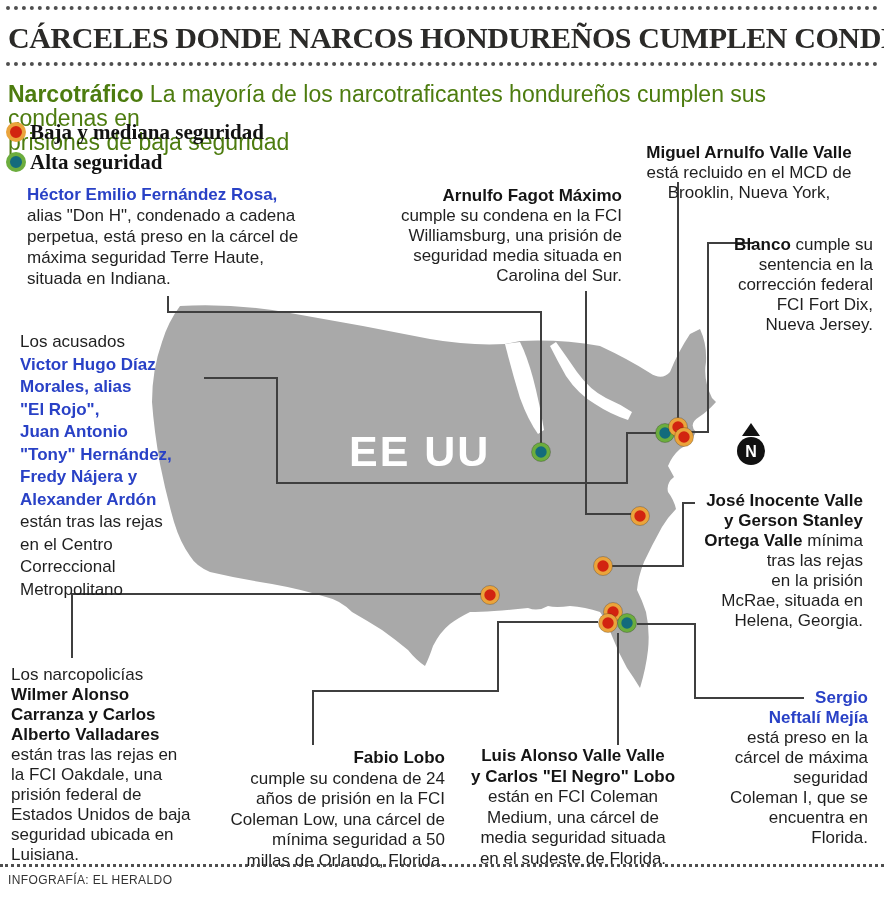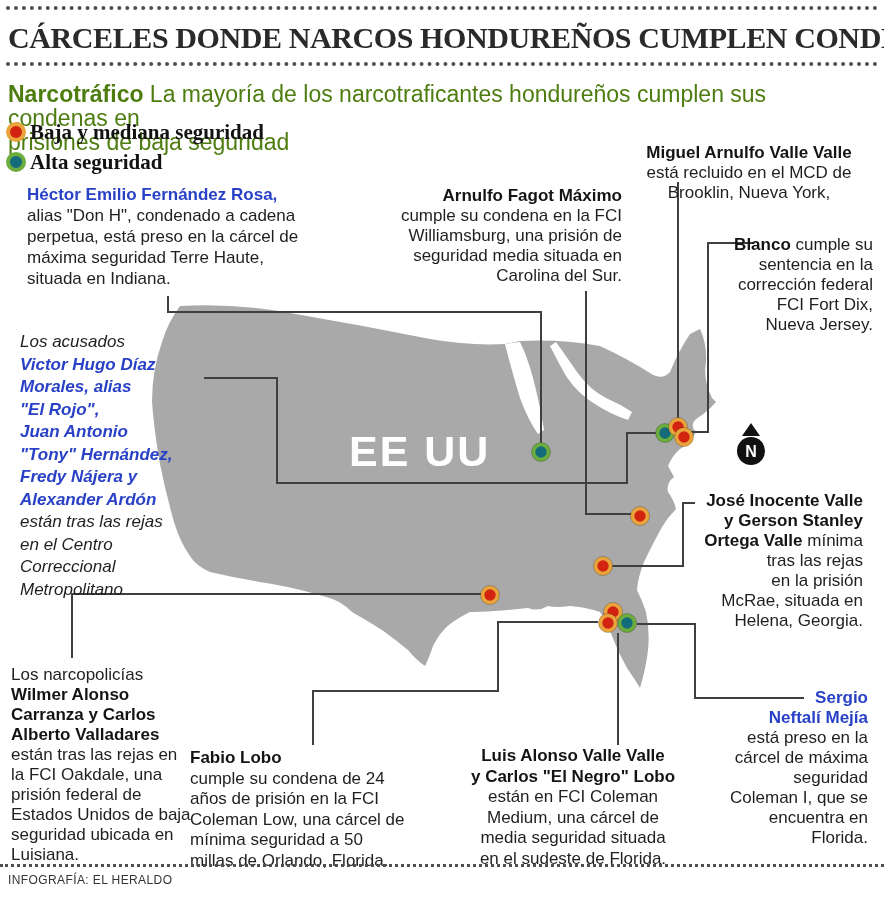--- a/index.html
+++ b/index.html
@@ -142,21 +142,21 @@
   </div>
 
 <div class="ann" style="left:712px;top:235px;width:161px;text-align:right;line-height:20px;">
     <div class="ln"><span class="seg-b">Blanco</span><span class="seg-r"> cumple su</span></div>
     <div class="ln"><span class="seg-r">sentencia en la</span></div>
     <div class="ln"><span class="seg-r">corrección federal</span></div>
     <div class="ln"><span class="seg-r">FCI Fort Dix,</span></div>
     <div class="ln"><span class="seg-r">Nueva Jersey.</span></div>
   </div>
 
-<div class="ann" style="left:20px;top:331px;width:195px;text-align:left;line-height:22.5px;font-style:italic;">
+<div class="ann" style="left:20px;top:331px;width:195px;text-align:left;line-height:22.5px;">
     <div class="ln"><span class="seg-r">Los acusados</span></div>
     <div class="ln"><span class="seg-nb">Victor Hugo Díaz</span></div>
     <div class="ln"><span class="seg-nb">Morales, alias</span></div>
     <div class="ln"><span class="seg-nb">"El Rojo",</span></div>
     <div class="ln"><span class="seg-nb">Juan Antonio</span></div>
     <div class="ln"><span class="seg-nb">"Tony" Hernández,</span></div>
     <div class="ln"><span class="seg-nb">Fredy Nájera y</span></div>
     <div class="ln"><span class="seg-nb">Alexander Ardón</span></div>
     <div class="ln"><span class="seg-r">están tras las rejas</span></div>
     <div class="ln"><span class="seg-r">en el Centro</span></div>
@@ -180,21 +180,21 @@
     <div class="ln"><span class="seg-b">Carranza y Carlos</span></div>
     <div class="ln"><span class="seg-b">Alberto Valladares</span></div>
     <div class="ln"><span class="seg-r">están tras las rejas en</span></div>
     <div class="ln"><span class="seg-r">la FCI Oakdale, una</span></div>
     <div class="ln"><span class="seg-r">prisión federal de</span></div>
     <div class="ln"><span class="seg-r">Estados Unidos de baja</span></div>
     <div class="ln"><span class="seg-r">seguridad ubicada en</span></div>
     <div class="ln"><span class="seg-r">Luisiana.</span></div>
   </div>
 
-<div class="ann" style="left:190px;top:748px;width:255px;text-align:left;line-height:20.5px;">
+<div class="ann" style="left:190px;top:748px;width:255px;text-align:right;line-height:20.5px;">
     <div class="ln"><span class="seg-b">Fabio Lobo</span></div>
     <div class="ln"><span class="seg-r">cumple su condena de 24</span></div>
     <div class="ln"><span class="seg-r">años de prisión en la FCI</span></div>
     <div class="ln"><span class="seg-r">Coleman Low, una cárcel de</span></div>
     <div class="ln"><span class="seg-r">mínima seguridad a 50</span></div>
     <div class="ln"><span class="seg-r">millas de Orlando, Florida.</span></div>
   </div>
 
 <div class="ann" style="left:457px;top:746px;width:232px;text-align:center;line-height:20.5px;">
     <div class="ln"><span class="seg-b">Luis Alonso Valle Valle</span></div>

